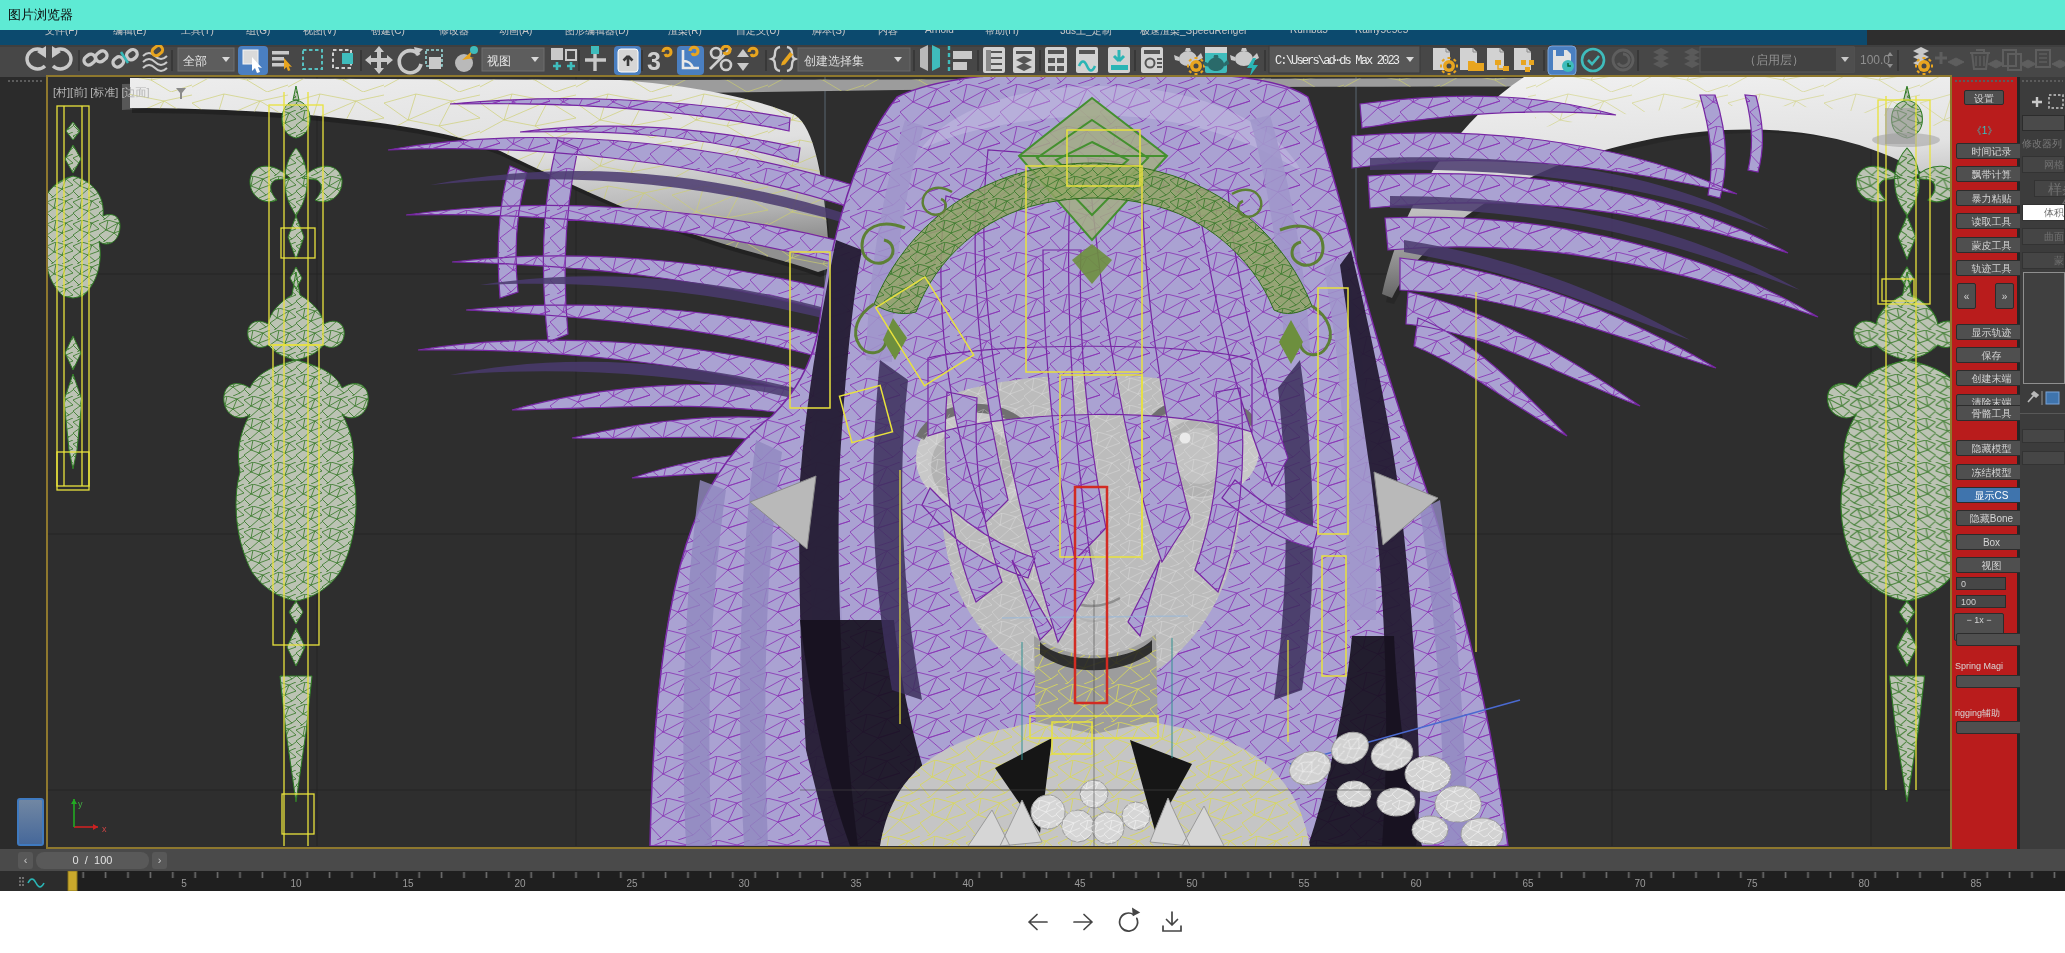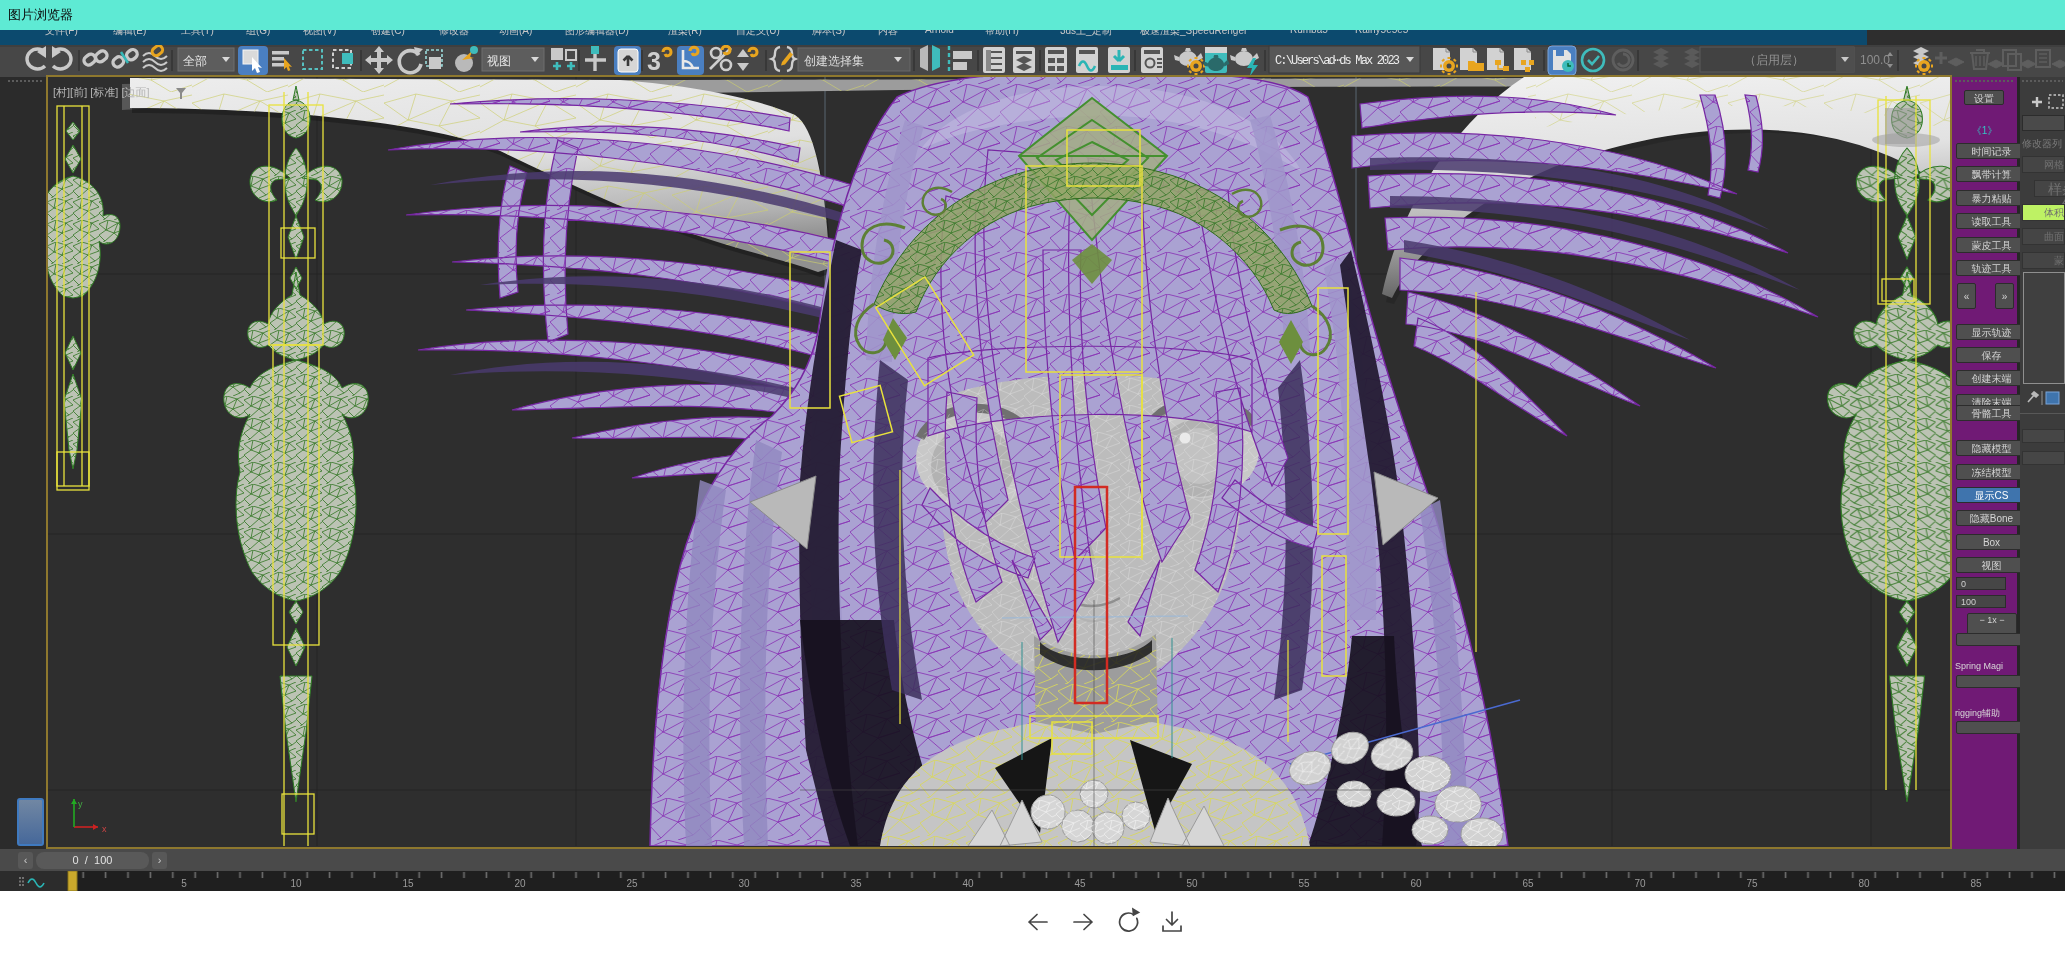--- a/index.html
+++ b/index.html
@@ -5,21 +5,21 @@
 .abs{position:absolute}
 #topbar{left:0;top:0;width:2065px;height:30px;background:#5eead4;color:#0a0a0a;font-size:13px}
 #topbar span{position:absolute;left:8px;top:6px}
 #win{left:0;top:30px;width:2065px;height:861px;background:#2e2e2e}
 #menu{left:0;top:0;width:1867px;height:15px;background:#0c4a6e;overflow:hidden;color:#c9c9c9;font-size:10px;white-space:nowrap}
 #menu span{position:absolute;top:-6px}
 #toolbar{left:0;top:15px;width:2065px;height:32px;background:#474747}
 #lstrip{left:0;top:47px;width:48px;height:772px;background:#2b2b2b}
 #vpb{left:46px;top:45px;width:1906px;height:774px;border:2px solid #8e782e;background:#2e2e2e}
 #pgap{left:2017px;top:47px;width:3px;height:772px;background:#262626}
-#spanel{left:1952px;top:47px;width:65px;height:772px;background:#701a75}
+#spanel{left:1952px;top:47px;width:65px;height:772px;background:#b91c1c}
 #cpanel{left:2020px;top:47px;width:45px;height:772px;background:#3c3c3c}
 #slider{left:0;top:819px;width:2065px;height:22px;background:#4a4a4a}
 #ruler{left:0;top:841px;width:2065px;height:20px;background:#1f1f1f}
 #bluebox{left:17px;top:768px;width:27px;height:48px;border:2px solid #3f7ac0;border-radius:3px;background:linear-gradient(#7187a3,#46689a)}
 .grip{height:7px;background-image:repeating-linear-gradient(90deg,#5c5c5c 0 2px,transparent 2px 4px);background-size:4px 2px;background-repeat:repeat-x;background-position:0 1px, 0 4px}
 .pbtn{position:absolute;width:71px;height:16px;background:#4f4f4f;border:1px solid #2c2c2c;border-radius:2px;color:#d4d4d4;font-size:10px;text-align:center;line-height:15px}
 .pfld{position:absolute;width:58px;height:13px;background:#464646;border:1px solid #2c2c2c;color:#cfcfcf;font-size:9px;line-height:12px;padding-left:4px}
 .plbl{position:absolute;color:#d8d8d8;font-size:9px}
 #navsvg{left:0;top:891px;width:2065px;height:62px}
 </style></head>
@@ -632,38 +632,38 @@
 <div class="pbtn" style="left:4px;top:317px">清除末端</div>
 <div class="pbtn" style="left:4px;top:328px">骨骼工具</div>
 <div class="pbtn" style="left:4px;top:363px">隐藏模型</div>
 <div class="pbtn" style="left:4px;top:387px">冻结模型</div>
 <div class="pbtn" style="left:4px;top:410px;background:#3f74ad;color:#fff">显示CS</div>
 <div class="pbtn" style="left:4px;top:433px">隐藏Bone</div>
 <div class="pbtn" style="left:4px;top:457px">Box</div>
 <div class="pbtn" style="left:4px;top:480px">视图</div>
 <div class="pfld" style="left:4px;top:500px;width:50px">0</div>
 <div class="pfld" style="left:4px;top:518px;width:50px">100</div>
-<div class="pbtn" style="left:15px;top:536px;width:50px;height:28px;font-size:9px;line-height:12px">− 1x −</div>
+<div class="pbtn" style="left:2px;top:536px;width:50px;height:28px;font-size:9px;line-height:12px">− 1x −</div>
 <div class="pbtn" style="left:4px;top:556px;height:13px"></div>
 <div class="plbl" style="left:3px;top:584px">Spring Magi</div>
 <div class="pbtn" style="left:4px;top:598px;height:13px"></div>
 <div class="plbl" style="left:3px;top:630px">rigging辅助</div>
 <div class="pbtn" style="left:4px;top:644px;height:13px"></div>
 </div>
 <div class="abs" id="cpanel">
 <div class="grip" style="margin:2px 2px 0 2px"></div>
 <svg class="abs" style="left:0;top:11px" width="45" height="28" viewBox="0 0 45 28">
 <path d="M12,14 H22 M17,9 V19" stroke="#c9c9c9" stroke-width="2.4"></path>
 <rect x="29" y="7" width="14" height="13" fill="none" stroke="#c9c9c9" stroke-width="1.4" stroke-dasharray="2.5 2"></rect>
 </svg>
 <div class="abs" style="left:2px;top:38px;width:43px;height:16px;background:#4a4a4a;border:1px solid #2c2c2c"></div>
 <div class="abs" style="left:2px;top:60px;width:60px;color:#7a7a7a;font-size:10px">修改器列</div>
 <div class="abs" style="left:2px;top:79px;width:43px;height:17px;background:#454545;border:1px solid #333;color:#707070;font-size:10px;text-align:right;line-height:16px">网格</div>
 <div class="abs" style="left:14px;top:103px;width:43px;height:17px;background:#454545;border:1px solid #333;color:#707070;font-size:14px;text-align:right;line-height:16px">样条线</div>
-<div class="abs" style="left:2px;top:127px;width:43px;height:17px;background:#bef264;border:1px solid #333;color:#707070;font-size:10px;text-align:right;line-height:16px">体积</div>
+<div class="abs" style="left:2px;top:127px;width:43px;height:17px;background:#ffffff;border:1px solid #333;color:#707070;font-size:10px;text-align:right;line-height:16px">体积</div>
 <div class="abs" style="left:2px;top:151px;width:43px;height:17px;background:#454545;border:1px solid #333;color:#707070;font-size:10px;text-align:right;line-height:16px">曲面</div>
 <div class="abs" style="left:2px;top:175px;width:43px;height:17px;background:#454545;border:1px solid #333;color:#707070;font-size:10px;text-align:right;line-height:16px">蒙</div>
 <div class="abs" style="left:3px;top:195px;width:42px;height:112px;background:#404040;border:1px solid #8f8f8f"></div>
 <svg class="abs" style="left:0;top:311px" width="45" height="20" viewBox="0 0 45 20">
 <path d="M8,14 L16,5 M14,4 l4,3 l-2,2 l-4,-3 Z" stroke="#b9b9b9" stroke-width="1.6" fill="#b9b9b9"></path>
 <path d="M22,3 V17" stroke="#777" stroke-width="1.5"></path>
 <rect x="26" y="4" width="13" height="12" fill="#3f74ad" stroke="#7aa4d8"></rect>
 </svg>
 <div class="abs" style="left:0;top:336px;width:45px;border-top:1px solid #585858"></div>
 <div class="abs" style="left:2px;top:352px;width:43px;height:14px;background:#464646;border:1px solid #333"></div>

